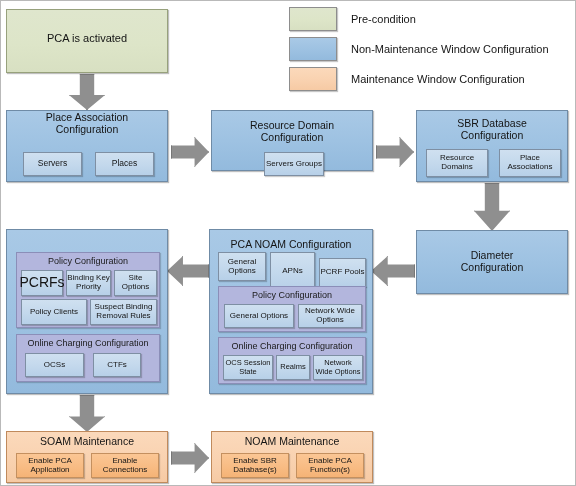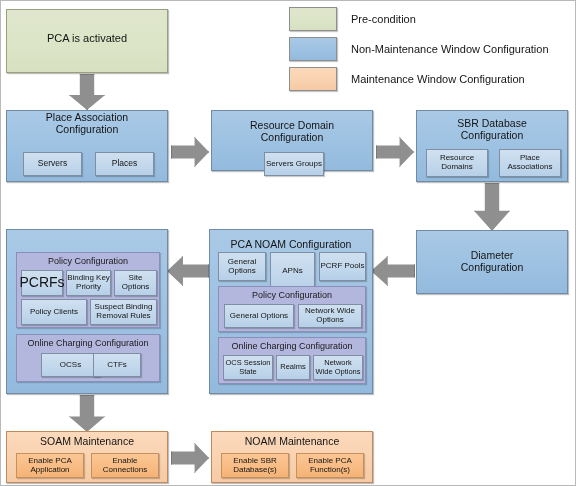--- a/index.html
+++ b/index.html
@@ -172,21 +172,21 @@
   </div>
 
   <div class="arrow arrow-left" style="left:370px;top:255px;width:44px;height:30px;"></div>
 
   <div class="node blue" style="left:208px;top:228px;width:164px;height:165px;">
     <div class="title" style="font-size:10.5px;padding-top:8px;">PCA NOAM Configuration</div>
 
     <div class="chip" style="left:8px;top:22px;width:48px;height:29px;font-size:8px;">General
 Options</div>
     <div class="chip" style="left:60px;top:22px;width:45px;height:39px;font-size:8px;">APNs</div>
-    <div class="chip" style="left:109px;top:22px;width:47px;height:29px;font-size:8px;">PCRF Pools</div>
+    <div class="chip" style="left:109px;top:28px;width:47px;height:29px;font-size:8px;">PCRF Pools</div>
 
     <div class="panel" style="left:8px;top:56px;width:148px;height:46px;">
       <div class="ptitle" style="font-size:9px;padding-top:3px;">Policy Configuration</div>
       <div class="chip" style="left:5px;top:17px;width:70px;height:24px;font-size:8px;">General Options</div>
       <div class="chip" style="left:79px;top:17px;width:64px;height:24px;font-size:8px;">Network Wide
 Options</div>
     </div>
 
     <div class="panel" style="left:8px;top:107px;width:148px;height:47px;">
       <div class="ptitle" style="font-size:9px;padding-top:3px;">Online Charging Configuration</div>
@@ -209,21 +209,21 @@
       <div class="chip" style="left:49px;top:17px;width:45px;height:26px;font-size:8px;">Binding Key
 Priority</div>
       <div class="chip" style="left:97px;top:17px;width:43px;height:26px;font-size:8px;">Site Options</div>
       <div class="chip" style="left:4px;top:46px;width:66px;height:26px;font-size:8px;">Policy Clients</div>
       <div class="chip" style="left:73px;top:46px;width:67px;height:26px;font-size:8px;">Suspect Binding
 Removal Rules</div>
     </div>
 
     <div class="panel" style="left:9px;top:104px;width:144px;height:48px;">
       <div class="ptitle" style="font-size:9px;padding-top:3px;">Online Charging Configuration</div>
-      <div class="chip" style="left:24px;top:18px;width:59px;height:24px;font-size:8px;">OCSs</div>
+      <div class="chip" style="left:8px;top:18px;width:59px;height:24px;font-size:8px;">OCSs</div>
       <div class="chip" style="left:76px;top:18px;width:48px;height:24px;font-size:8px;">CTFs</div>
     </div>
   </div>
 
   <div class="arrow arrow-down" style="left:68px;top:394px;width:36px;height:37px;"></div>
 
   <div class="node orange" style="left:5px;top:430px;width:162px;height:52px;">
     <div class="title" style="font-size:10.5px;padding-top:3px;">SOAM Maintenance</div>
     <div class="chip orange-chip" style="left:9px;top:21px;width:68px;height:25px;font-size:8px;">Enable PCA
 Application</div>

